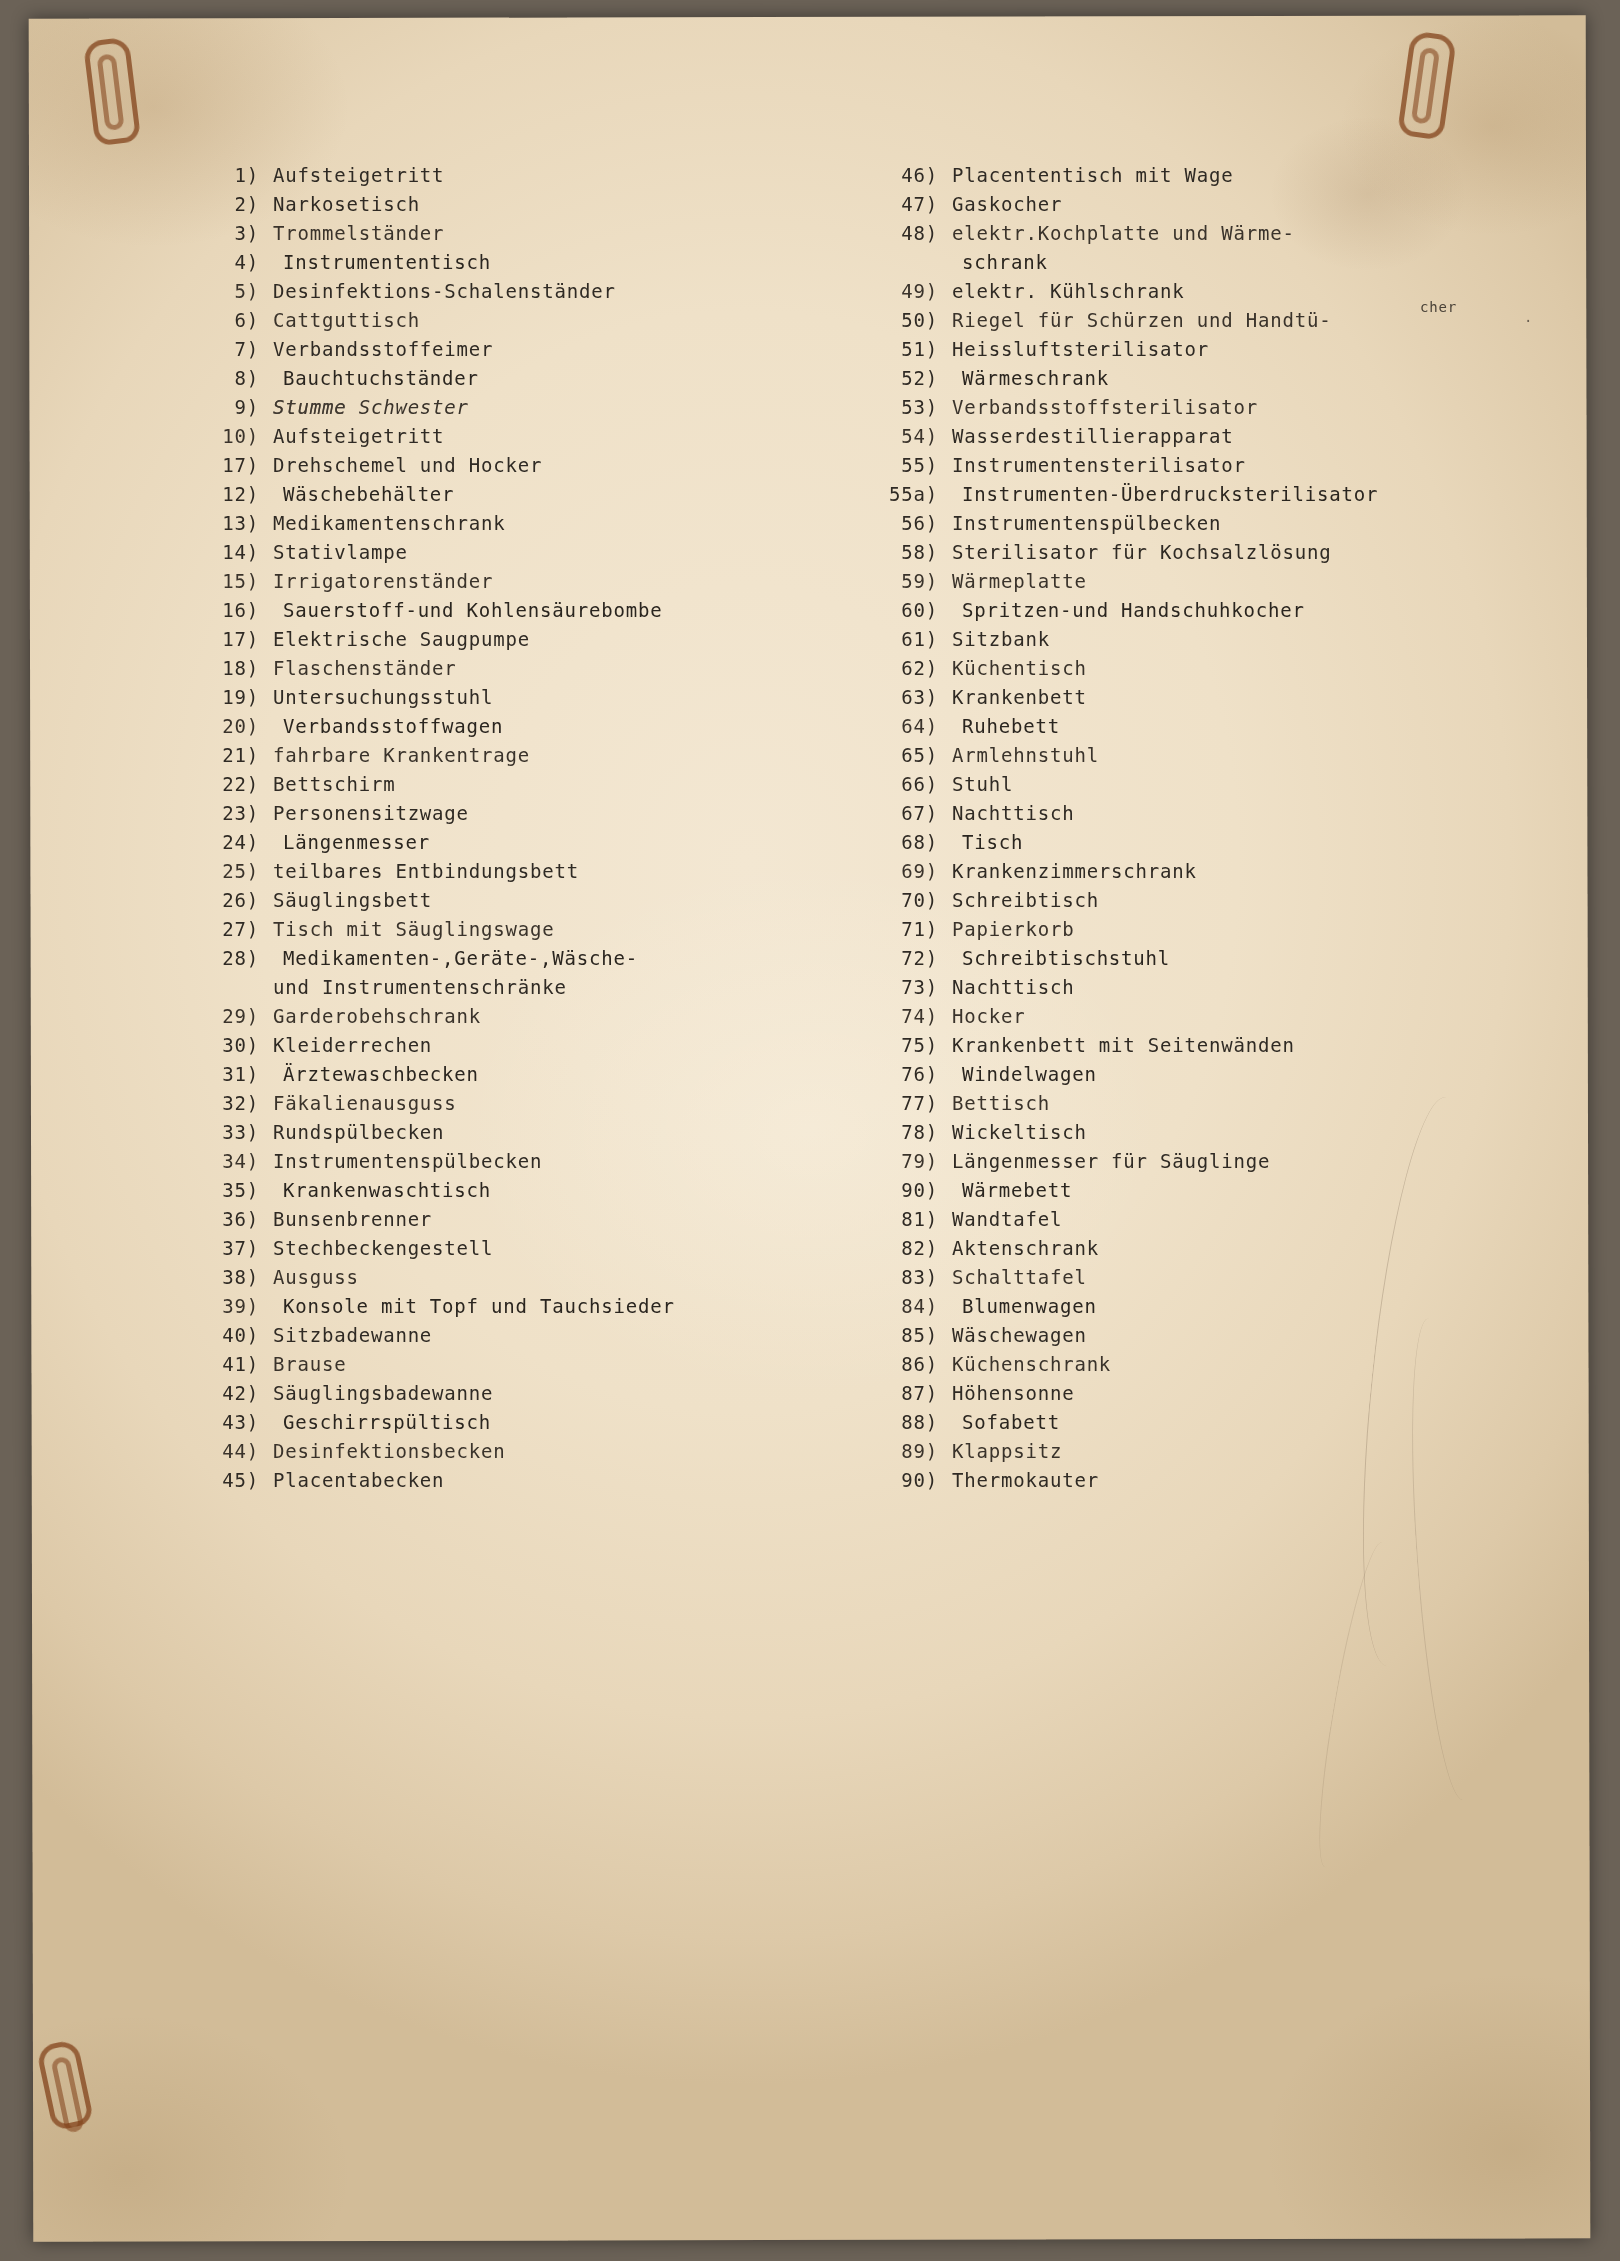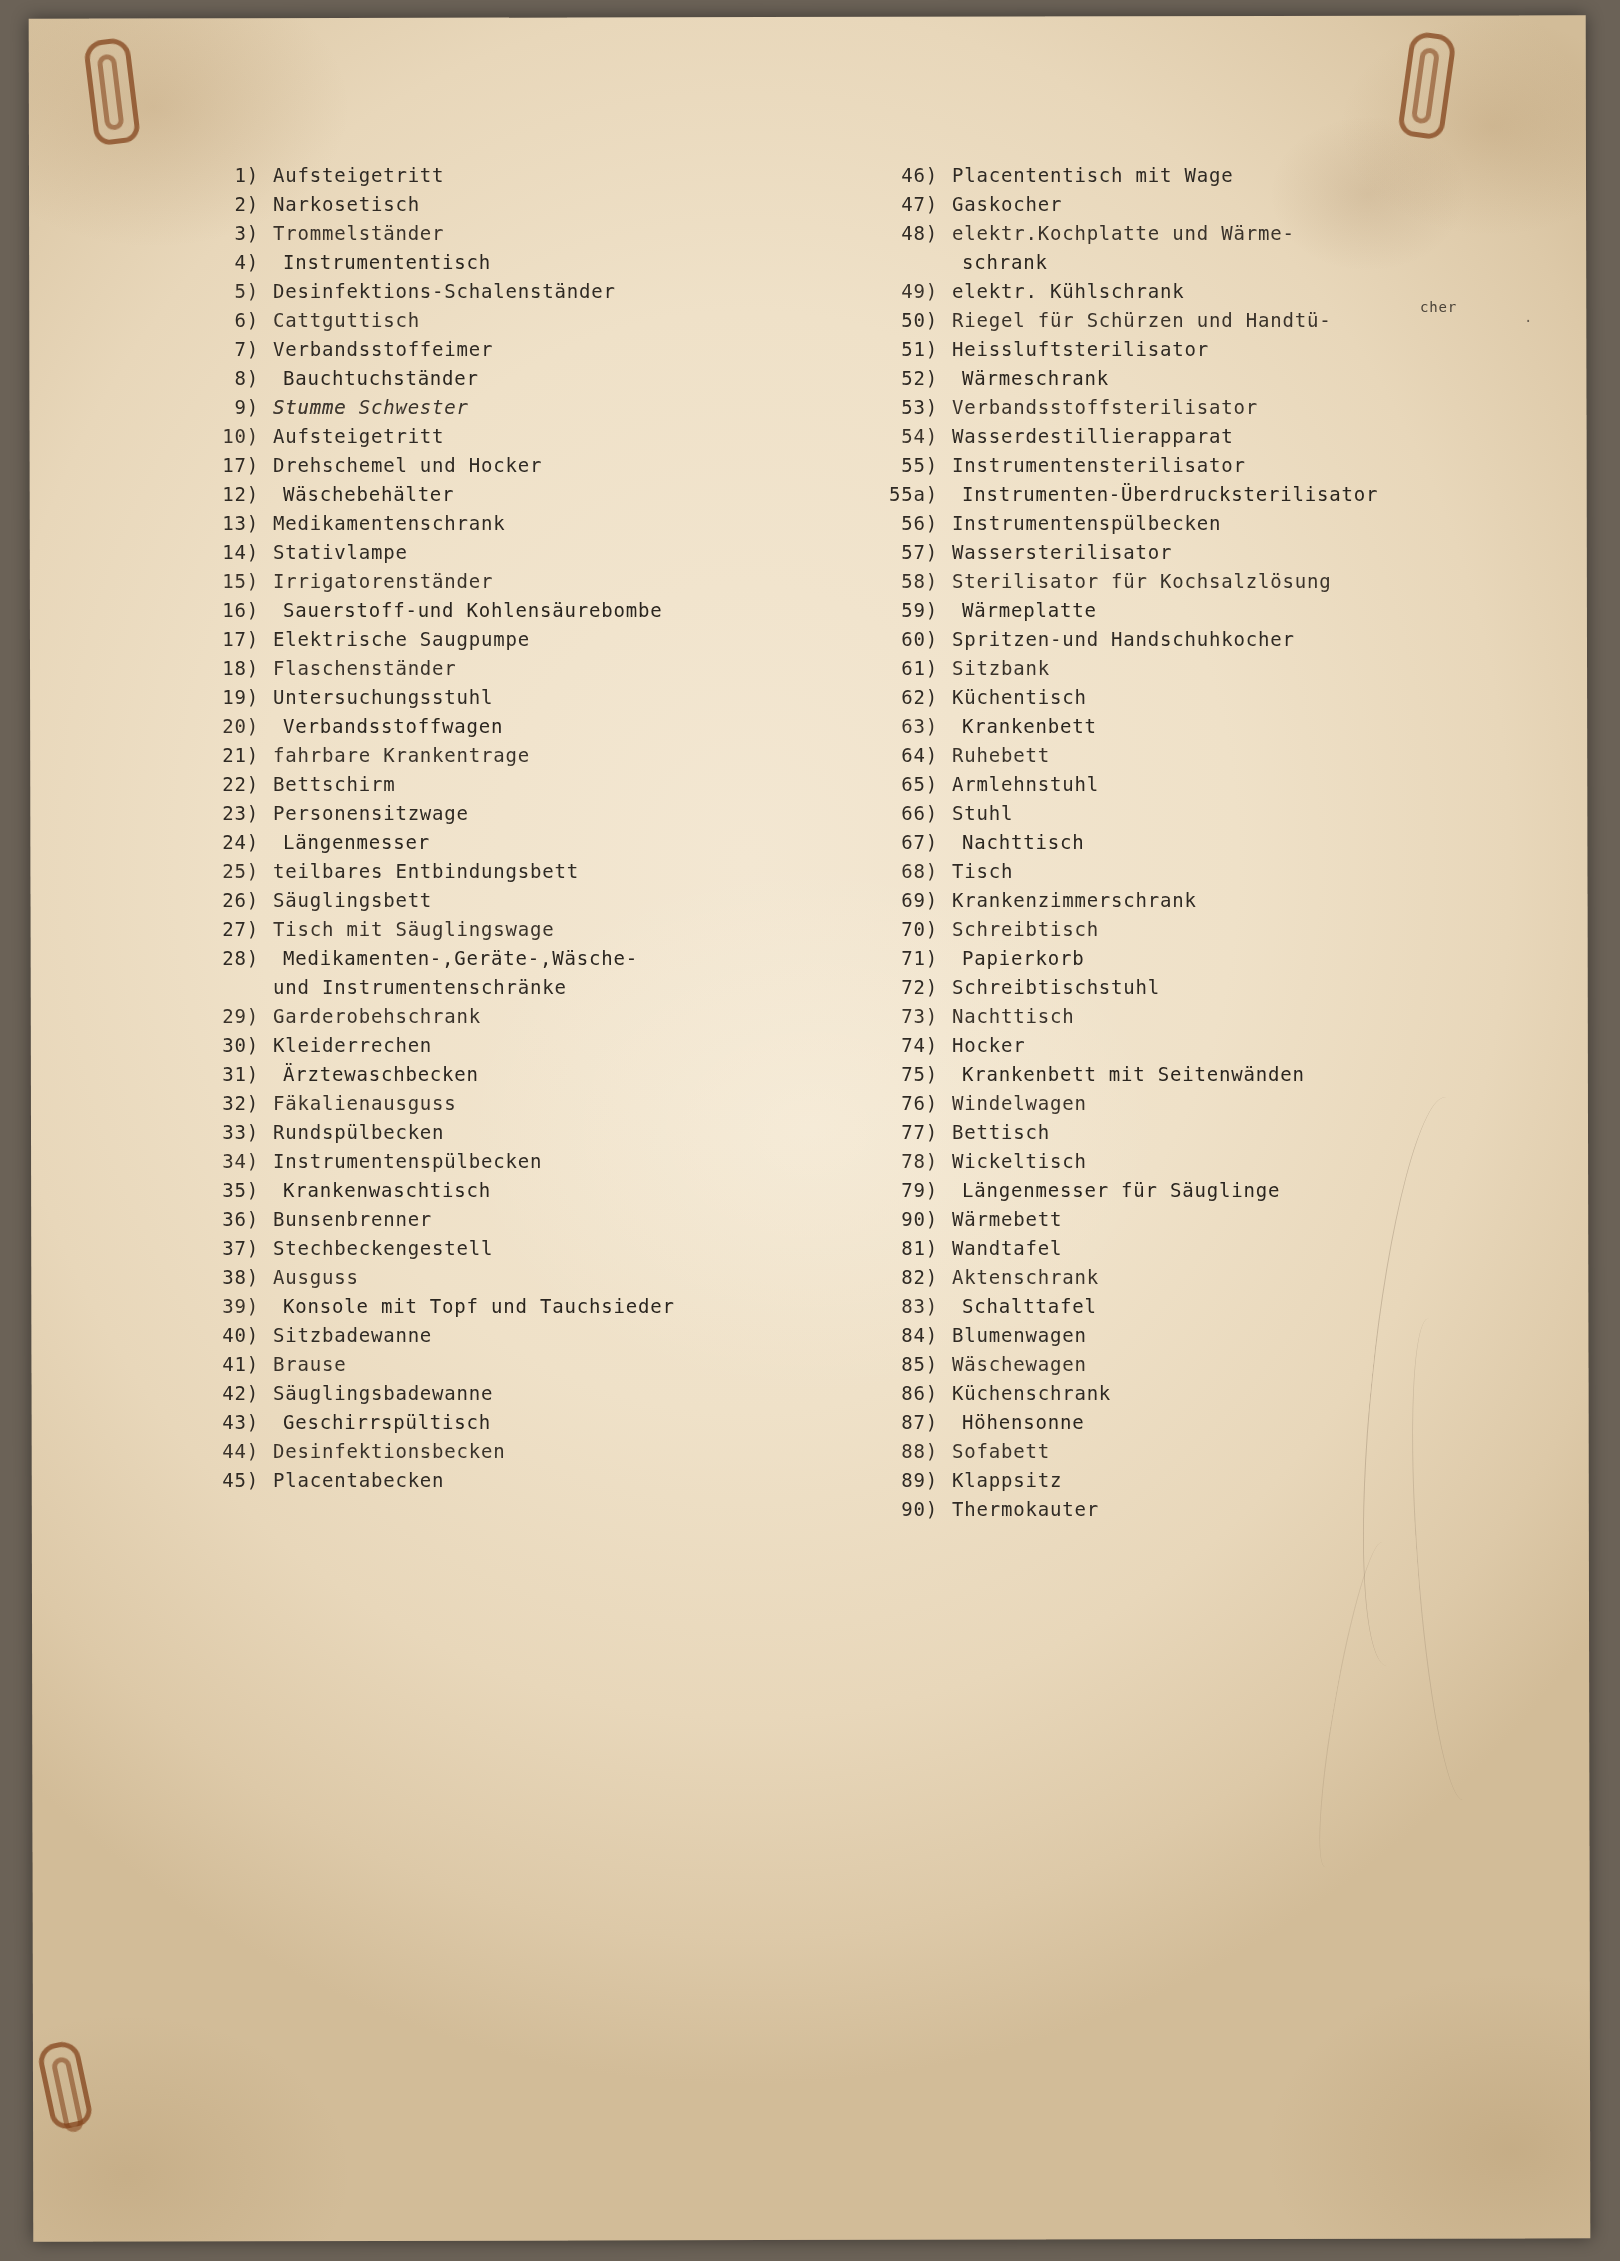--- a/index.html
+++ b/index.html
@@ -392,24 +392,20 @@
       </div>
       <div class="row">
         <span class="num">55a)</span>
         <span class="label">Instrumenten-Überdrucksterilisator</span>
       </div>
       <div class="row">
         <span class="num">56)</span>
         <span class="label">Instrumentenspülbecken</span>
       </div>
       <div class="row">
-        <span class="num">57)</span>
-        <span class="label">Wassersterilisator</span>
-      </div>
-      <div class="row">
         <span class="num">58)</span>
         <span class="label">Sterilisator für Kochsalzlösung</span>
       </div>
       <div class="row">
         <span class="num">59)</span>
         <span class="label">Wärmeplatte</span>
       </div>
       <div class="row">
         <span class="num">60)</span>
         <span class="label">Spritzen-und Handschuhkocher</span>

